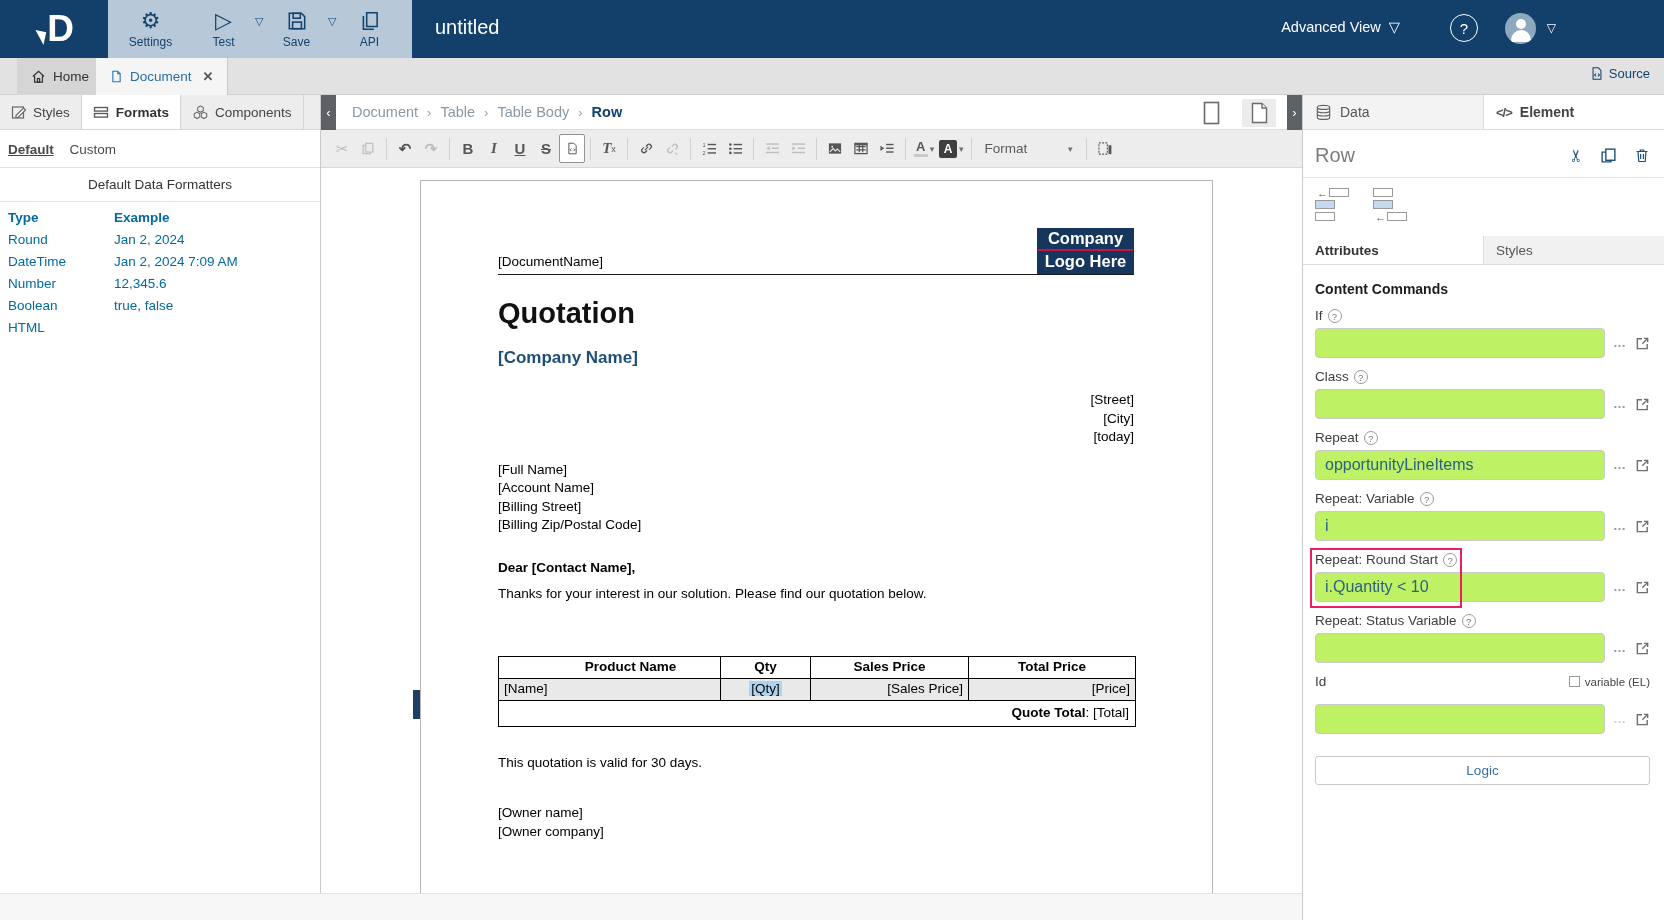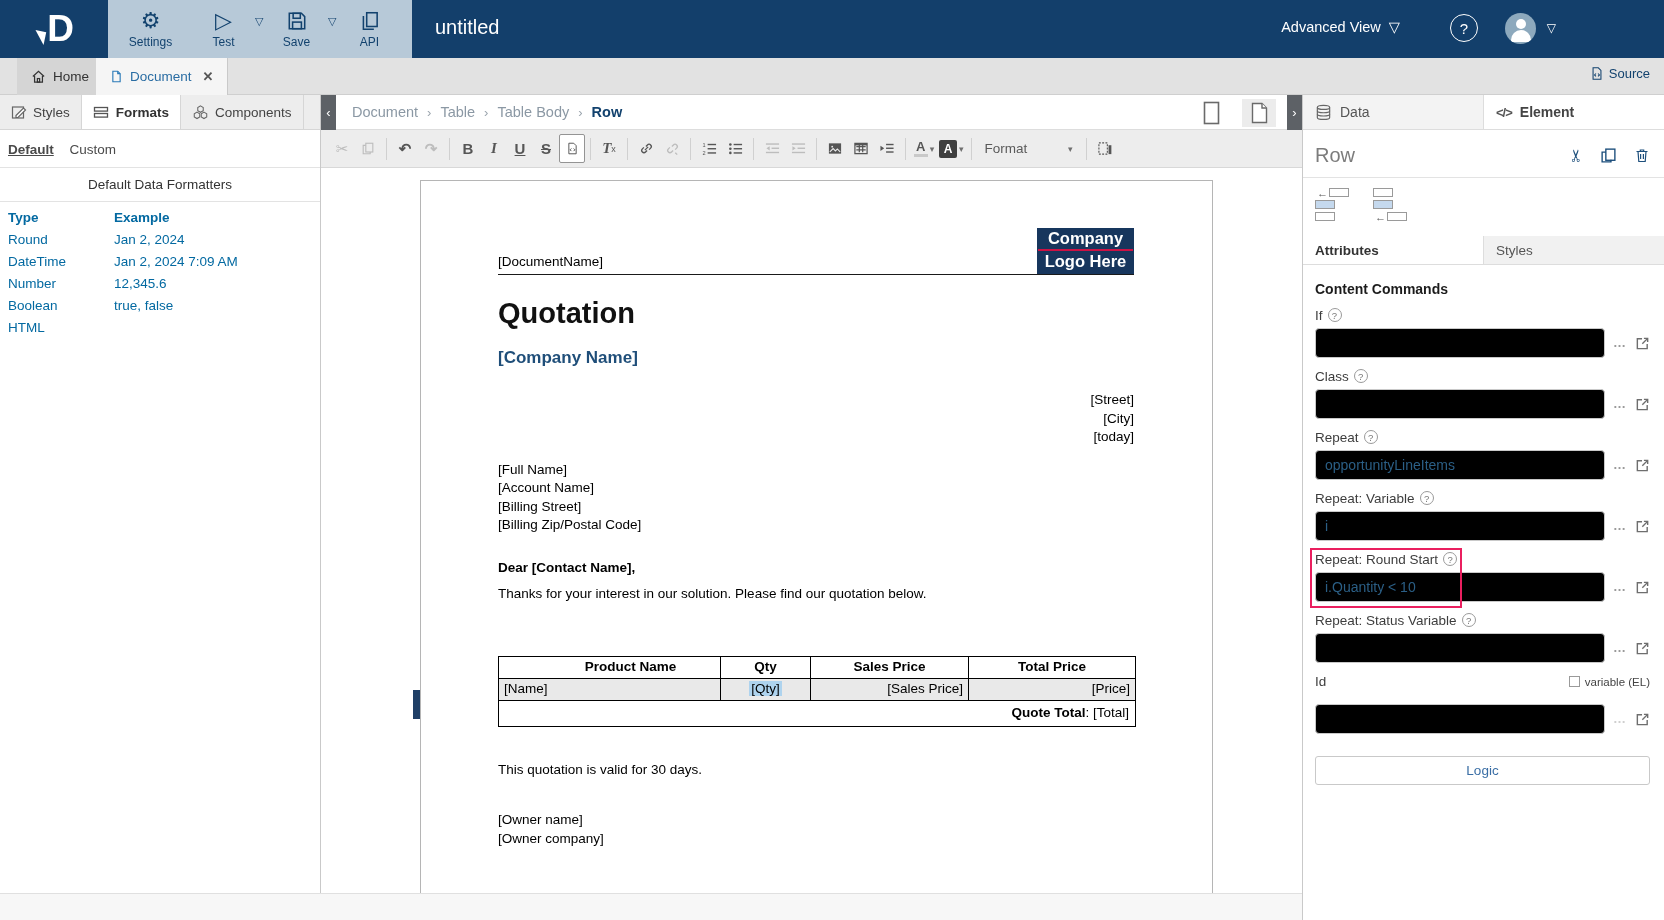--- a/index.html
+++ b/index.html
@@ -87,21 +87,21 @@
   #salutation{margin-top:24px;font-weight:700;}
   #intro{margin-top:8px;}
   #qtable{border-collapse:collapse;margin-top:52px;width:638px;}
   #qtable td,#qtable th{border:1px solid #000;font-size:13.5px;height:22px;padding:0 5px;}
   #qtable th{font-weight:700;text-align:center;}
   #qtable .r2 td{background:#e9e9e9;}
   #qtable .qty-hl{background:#aed3ee;padding:0 2px;}
   #qtable .num{text-align:right;}
   #qtable .ctr{text-align:center;}
   #qtable .total-row td{height:26px;text-align:right;padding:3px 6px;background:#fff;}
-  #validity{margin-top:34px;}
+  #validity{margin-top:27px;}
   #regards{margin-top:24px;font-size:24px;font-weight:700;color:#1f4e79;line-height:30px;}
   #signature{margin-top:32px;}
   #bottomstrip{position:absolute;left:0;top:893px;width:1302px;height:27px;background:#f7f7f7;border-top:1px solid #e0e0e0;}
 
   
   #rightpanel{position:absolute;left:1302px;top:95px;width:362px;height:825px;background:#fff;border-left:1px solid #c9c9c9;}
   #rp-tabs{display:flex;height:35px;border-bottom:1px solid #ddd;}
   .rp-tab{flex:1;display:flex;align-items:center;gap:8px;padding:0 12px;font-size:14px;color:#555;cursor:pointer;}
   #rp-tab-data{background:#f3f3f3;border-right:1px solid #ddd;}
   #rp-tab-element{background:#fff;font-weight:700;color:#444;}
@@ -115,24 +115,24 @@
   .rw .cell{position:absolute;width:20px;height:9px;border:1px solid #9a9a9a;background:#fff;}
   .rw .blue{background:#c5d9ee;}
   .rw .arr{position:absolute;font-size:11px;color:#555;line-height:9px;}
   #rp-subtabs{display:flex;height:29px;border-bottom:1px solid #ddd;}
   .rp-subtab{flex:1;display:flex;align-items:center;padding:0 12px;font-size:13.5px;color:#555;cursor:pointer;}
   #subtab-attr{font-weight:700;color:#333;background:#fff;border-right:1px solid #ddd;}
   #subtab-styles{background:#f1f1f1;}
   #rp-body{padding:16px 14px 0 12px;}
   #cc-title{font-size:14px;font-weight:700;color:#1c1c1c;margin-bottom:11px;}
   .fieldrow{margin-bottom:11px;position:relative;}
-  .flabel{display:flex;align-items:flex-start;gap:5px;font-size:13.5px;color:#3d3d3d;margin-bottom:5px;}
+  .flabel{display:flex;align-items:flex-end;gap:5px;font-size:13.5px;color:#3d3d3d;margin-bottom:5px;}
   .help{width:14px;height:14px;border:1px solid #9a9a9a;border-radius:50%;font-size:9.5px;color:#777;display:inline-flex;align-items:center;justify-content:center;flex:0 0 auto;}
   .fline{display:flex;align-items:center;gap:8px;}
-  .finput{flex:1;height:30px;border:1px solid #c9c9c9;border-radius:4px;padding:0 9px;font-size:14px;color:#2b5f86;outline:none;background:#000000;}
+  .finput{flex:1;height:30px;border:1px solid #c9c9c9;border-radius:4px;padding:0 9px;font-size:16px;color:#2b5f86;outline:none;background:#bef264;}
   .dots{color:#9a9a9a;font-weight:700;font-size:13px;letter-spacing:1px;cursor:pointer;line-height:10px;}
   .dots.dim,.ext.dim{color:#cfcfcf;}
   .ext{color:#6e6e6e;cursor:pointer;display:flex;}
   .hl-box{position:absolute;left:-5px;top:-4px;width:152px;height:60px;border:2.5px solid #ea1f5f;pointer-events:none;}
   .id-top{display:flex;justify-content:space-between;align-items:center;margin-bottom:15px;}
   .chk-wrap{display:flex;align-items:center;gap:5px;font-size:11.5px;color:#444;}
   .chk{width:11px;height:11px;border:1px solid #9a9a9a;background:#fff;cursor:pointer;}
   #logic-btn{margin:22px 0 0;width:100%;height:29px;border:1px solid #c9c9c9;border-radius:3px;background:#fff;color:#3a6ea5;font-size:13.5px;display:flex;align-items:center;justify-content:center;cursor:pointer;}
 </style>
 </head>

